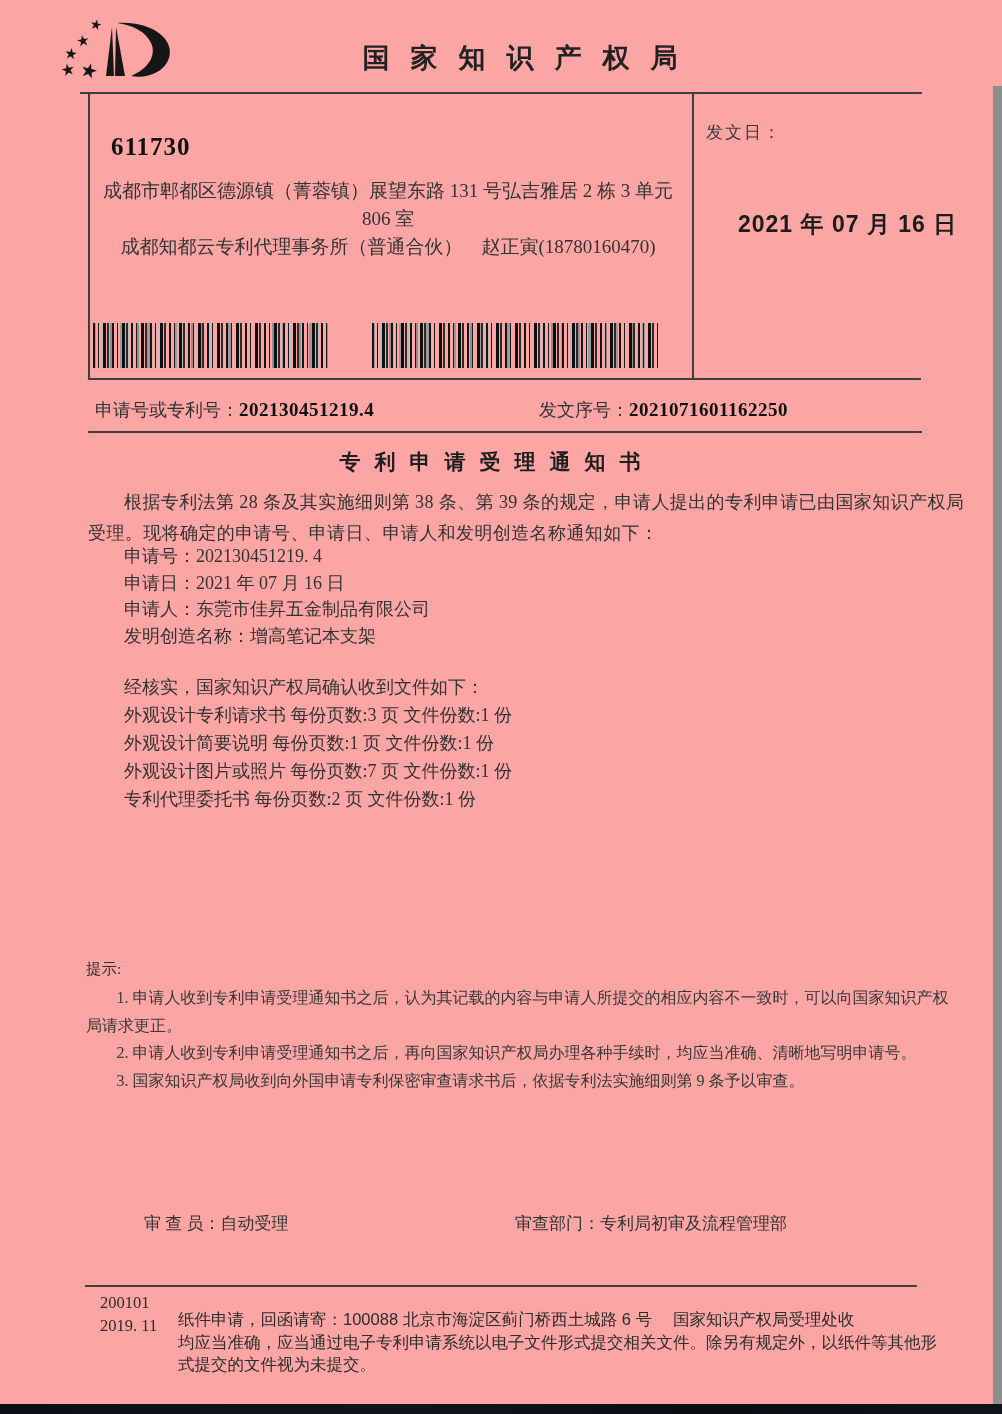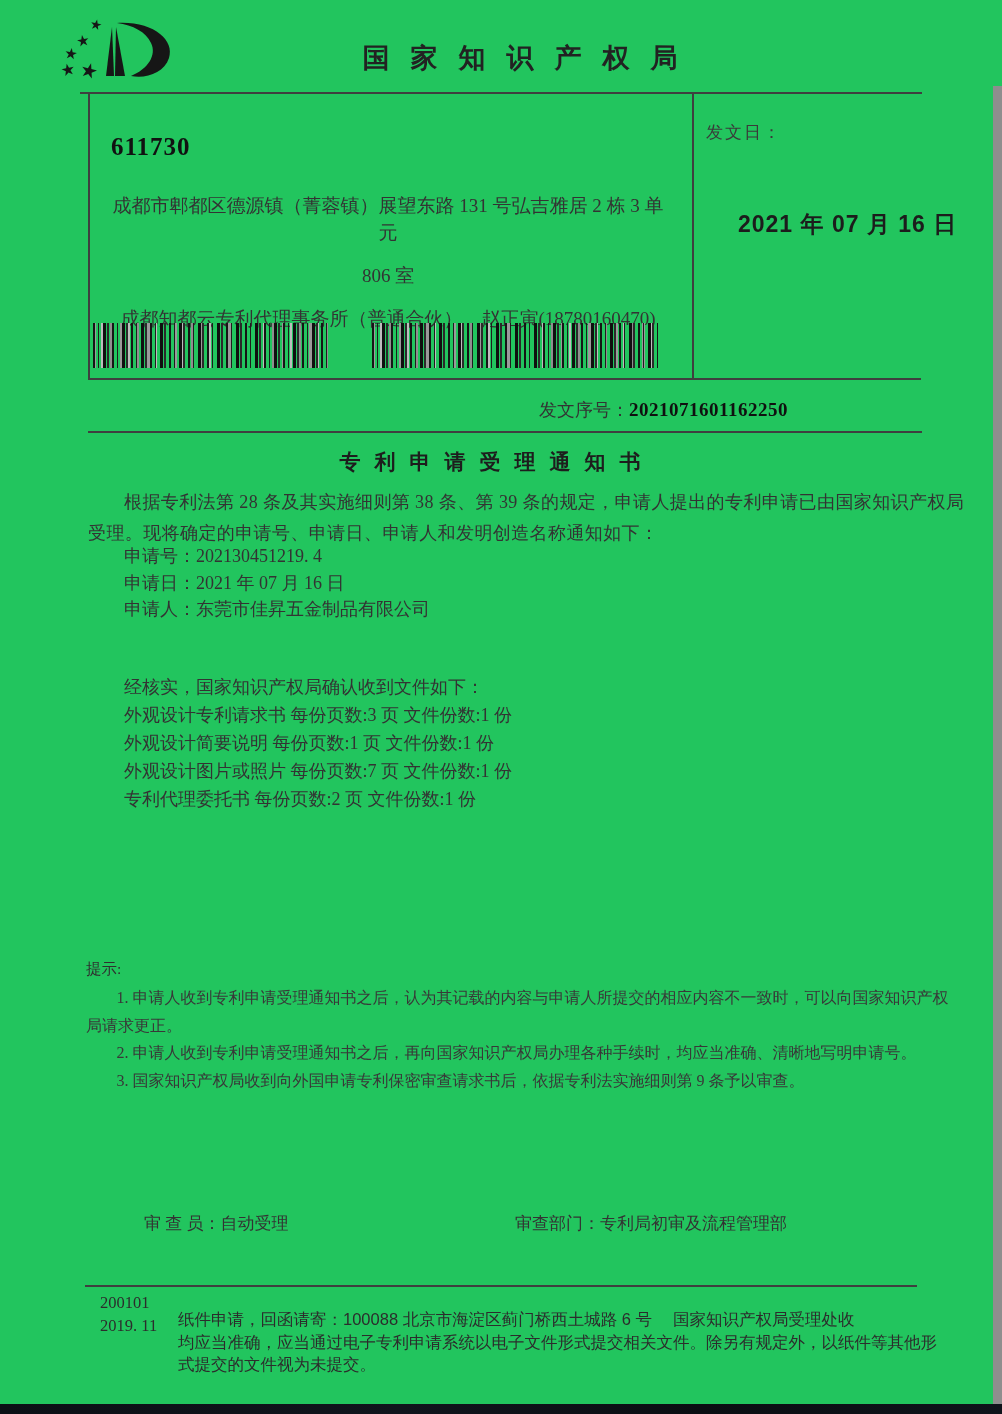--- a/index.html
+++ b/index.html
@@ -1,20 +1,20 @@
 <!DOCTYPE html>
 <html><head>
 <meta charset="utf-8">
 <style>
   html,body{margin:0;padding:0;background:#e9e9e9;}
   .page{
     position:relative;
     width:1002px;height:1414px;
     margin:0 auto;
-    background:#22c55e;
+    background:#fca5a5;
     overflow:hidden;
     font-family:"Liberation Serif","DejaVu Serif",serif;
     color:#2e2e2e;
   }
   
   .logo{position:absolute;left:60px;top:16px;width:120px;height:64px;}
   .org-title{
     position:absolute;left:320px;top:40px;width:400px;
     text-align:center;font-size:27px;font-weight:bold;color:#222;
     letter-spacing:21px;white-space:nowrap;text-indent:21px;
@@ -24,21 +24,21 @@
   .vline{position:absolute;background:#3f3f3f;width:2px;}
   .rule-header{left:80px;top:92px;width:842px;}
   .rule-box-bottom{left:88px;top:378px;width:833px;}
   .rule-under-numbers{left:88px;top:431px;width:834px;height:2px;}
   .rule-footer{left:85px;top:1285px;width:832px;}
   .vl-left{left:88px;top:92px;height:288px;}
   .vl-mid{left:692px;top:92px;height:288px;}
   
   .addr-code{position:absolute;left:111px;top:133px;font-size:25px;font-weight:bold;color:#111;letter-spacing:1px;}
   .addr-lines{position:absolute;left:96px;top:176px;width:584px;text-align:center;font-size:19px;line-height:27px;color:#333;}
-  .addr-lines div{margin:16px;}
+  .addr-lines div{margin:1px;}
   
   .barcode{
     position:absolute;top:323px;height:45px;
     background-image:
       repeating-linear-gradient(90deg,#151515 0 2px,transparent 2px 5px,#1d1d1d 5px 6px,transparent 6px 10px,#0f0f0f 10px 13px,transparent 13px 14px,#2a2a2a 14px 16px,transparent 16px 19px),
       repeating-linear-gradient(90deg,#9a9a9a 0 3px,transparent 3px 8px,#bdbdbd 8px 10px,transparent 10px 17px,#8f8f8f 17px 19px,transparent 19px 27px);
   }
   .barcode1{left:93px;width:236px;}
   .barcode2{left:372px;width:286px;}
   
@@ -116,34 +116,38 @@
     <div>成都知都云专利代理事务所（普通合伙）　赵正寅(18780160470)</div>
   </div>
 
   <div class="barcode barcode1"></div>
   <div class="barcode barcode2"></div>
 
   <div class="dispatch-label">发文日：</div>
   <div class="dispatch-date">2021 年 07 月 16 日</div>
 
   <div class="numbers-row">
+    <span class="pair1">
+      <span>申请号或专利号：</span><span class="num">202130451219.4</span>
+    </span>
     <span class="pair2">
       <span>发文序号：</span><span class="num">2021071601162250</span>
     </span>
   </div>
   <div class="hline rule-under-numbers"></div>
 
   <div class="notice-title">专利申请受理通知书</div>
 
   <div class="intro">根据专利法第 28 条及其实施细则第 38 条、第 39 条的规定，申请人提出的专利申请已由国家知识产权局受理。现将确定的申请号、申请日、申请人和发明创造名称通知如下：</div>
 
   <div class="fields">
     <div>申请号：202130451219. 4</div>
     <div>申请日：2021 年 07 月 16 日</div>
     <div>申请人：东莞市佳昇五金制品有限公司</div>
+    <div>发明创造名称：增高笔记本支架</div>
   </div>
 
   <div class="received">
     <div>经核实，国家知识产权局确认收到文件如下：</div>
     <div class="docs">
       <div>外观设计专利请求书 每份页数:3 页  文件份数:1 份</div>
       <div>外观设计简要说明  每份页数:1 页  文件份数:1 份</div>
       <div>外观设计图片或照片  每份页数:7 页  文件份数:1 份</div>
       <div>专利代理委托书  每份页数:2 页  文件份数:1 份</div>
     </div>

